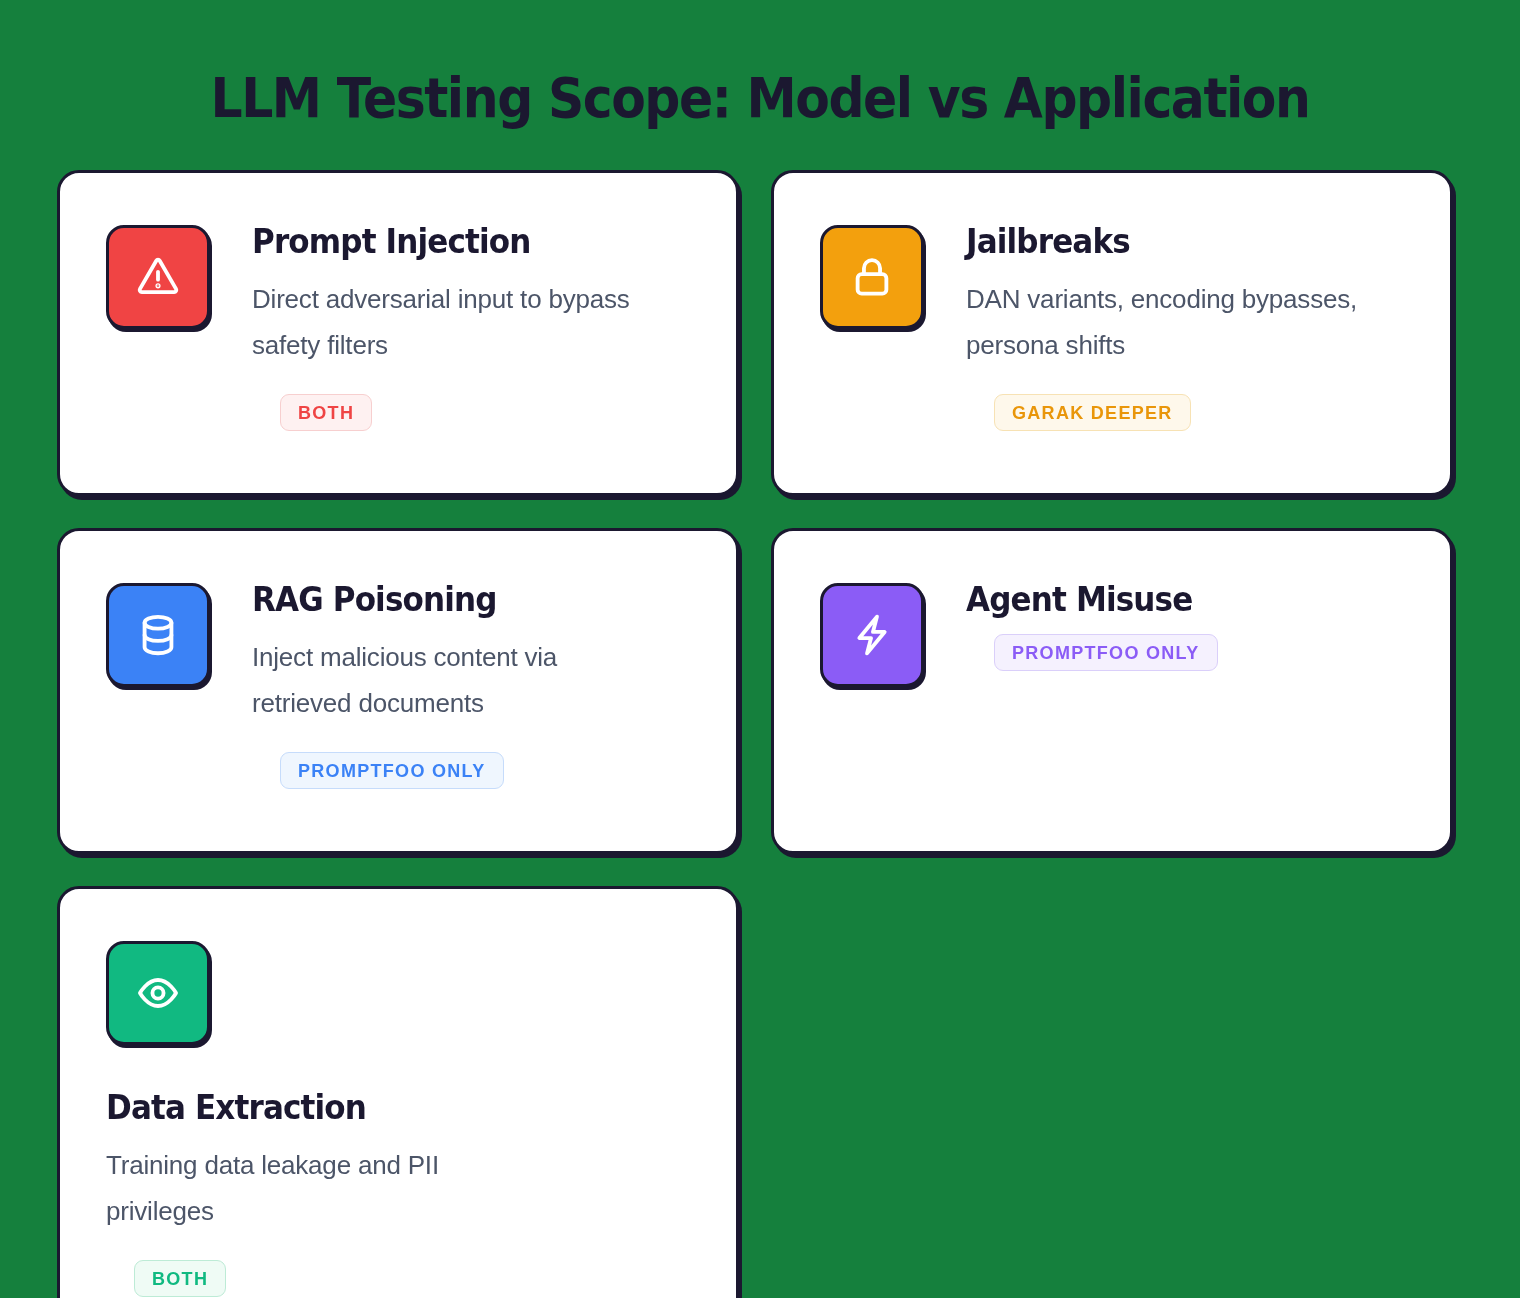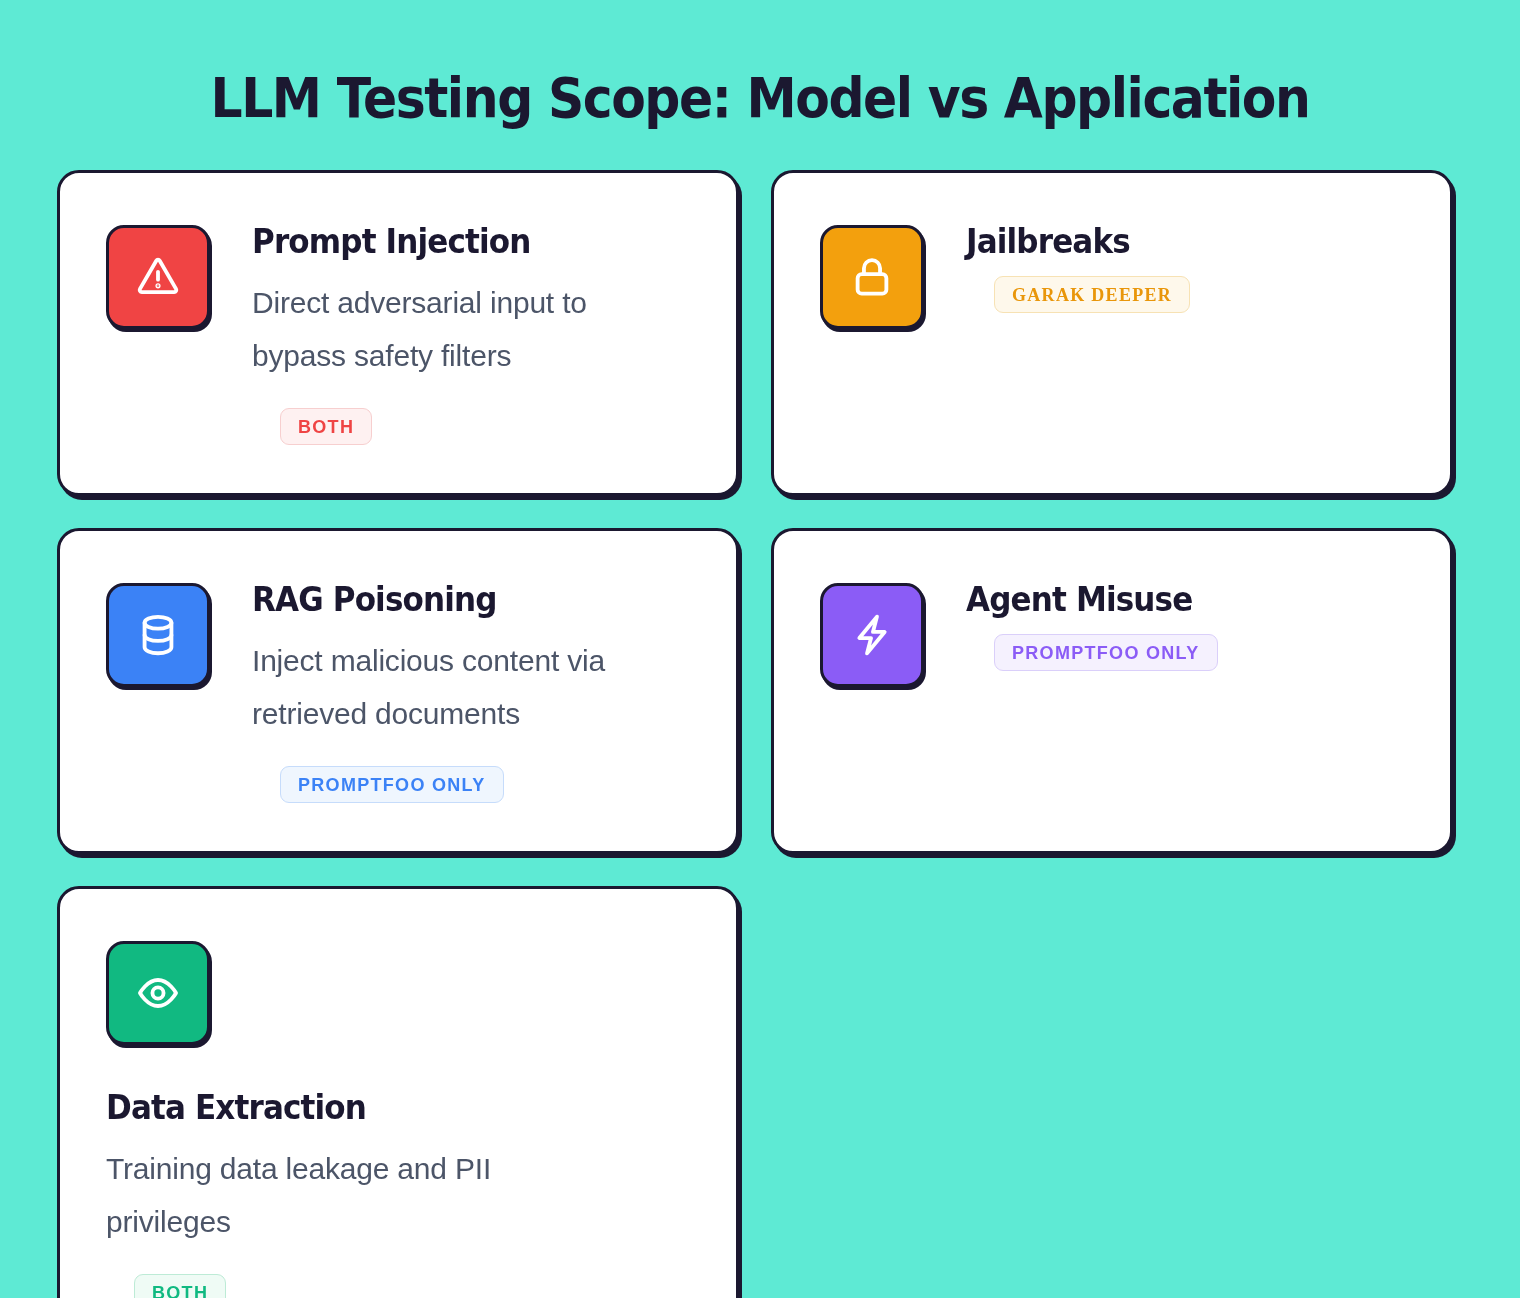--- a/index.html
+++ b/index.html
@@ -9,21 +9,21 @@
     height: 1298px;
     background: #FDFDFE;
     font-family: "Liberation Sans", sans-serif;
     -webkit-font-smoothing: antialiased;
   }
 
   .page {
     position: relative;
     width: 1520px;
     height: 1298px;
-    background: #5eead4;
+    background: #15803d;
     overflow: hidden;
   }
 
   
   .page-title {
     position: absolute;
     top: 66px;
     left: 0;
     width: 1520px;
     text-align: center;
@@ -106,21 +106,21 @@
     letter-spacing: -0.9px;
     color: #1B1830;
     line-height: 1.18;
     margin-bottom: 14px;
     transform: scaleX(0.94);
     transform-origin: left center;
   }
 
   .card-desc {
     font-family: "Liberation Sans", sans-serif;
-    font-size: 30px;
+    font-size: 26px;
     font-weight: 400;
     color: #4C5568;
     line-height: 1.77;
     letter-spacing: -0.2px;
     max-width: 400px;
     margin-bottom: 26px;
   }
 
   
   .badge {
@@ -169,21 +169,22 @@
       <div class="icon-tile" style="background: rgb(243, 160, 13);">
         <span>
           <svg viewBox="0 0 24 24" fill="none" stroke="#FFFFFF" stroke-width="2" stroke-linecap="round" stroke-linejoin="round">
             <rect x="4.5" y="10.5" width="15" height="10.2" rx="2.1"></rect>
             <path d="M7.8 10.5V7.4a4.2 4.2 0 0 1 8.4 0v3.1"></path>
           </svg>
         </span>
       </div>
       <div class="card-body">
         <div class="card-title">Jailbreaks</div>
-        <span class="badge" style="color: rgb(233, 150, 10); background: rgb(254, 248, 235); border-color: rgb(247, 226, 180); font-family: Liberation Serif, serif;">GARAK DEEPER</span>
+        <div class="card-desc">DAN variants, encoding bypasses, persona shifts</div>
+        <span class="badge" style="color: rgb(233, 150, 10); background: rgb(254, 248, 235); border-color: rgb(247, 226, 180);">GARAK DEEPER</span>
       </div>
     </div>
 
     <div class="card">
       <div class="icon-tile" style="background: rgb(59, 130, 246);">
         <span>
           <svg viewBox="0 0 24 24" fill="none" stroke="#FFFFFF" stroke-width="2" stroke-linecap="round" stroke-linejoin="round">
             <ellipse cx="12" cy="5.6" rx="7" ry="3.1"></ellipse>
             <path d="M5 5.6v12.8c0 1.72 3.13 3.1 7 3.1s7-1.38 7-3.1V5.6"></path>
             <path d="M5 12c0 1.72 3.13 3.1 7 3.1s7-1.38 7-3.1"></path>

